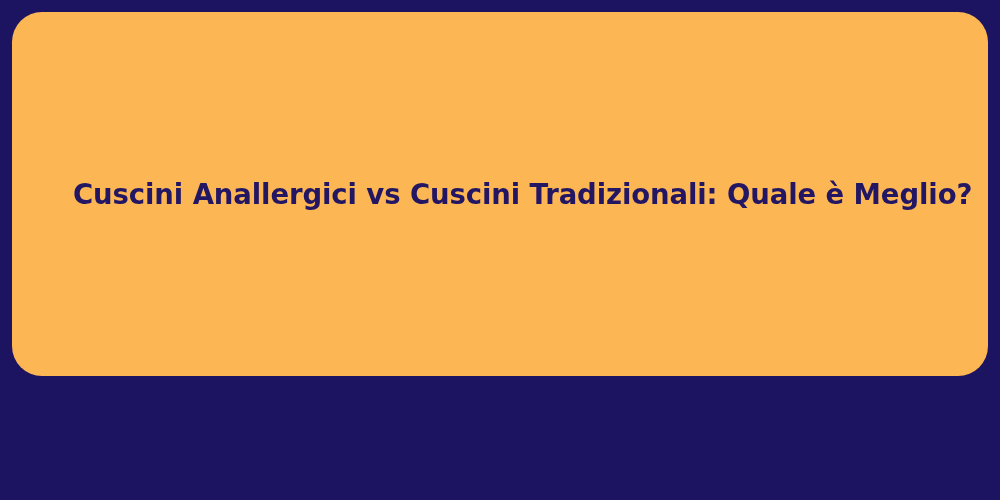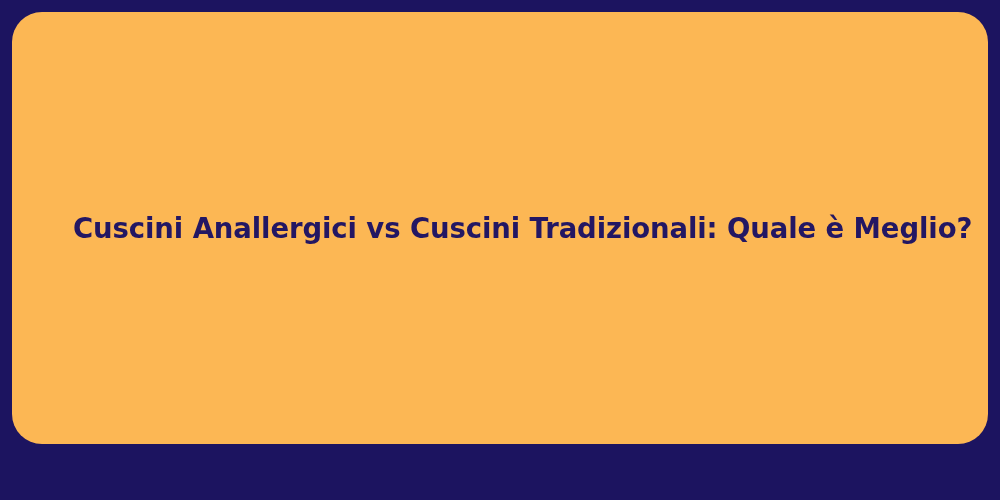--- a/index.html
+++ b/index.html
@@ -20,21 +20,21 @@
     height: 500px;
     background: #1c1460;
     box-sizing: border-box;
   }
 
   #banner-panel {
     position: absolute;
     left: 12px;
     top: 12px;
     width: 976px;
-    height: 432px;
+    height: 364px;
     background: #fcb754;
     border-radius: 30px;
     box-sizing: border-box;
     display: flex;
     align-items: center;
     justify-content: center;
     padding-left: 37px;
   }
 
   #banner-title {

